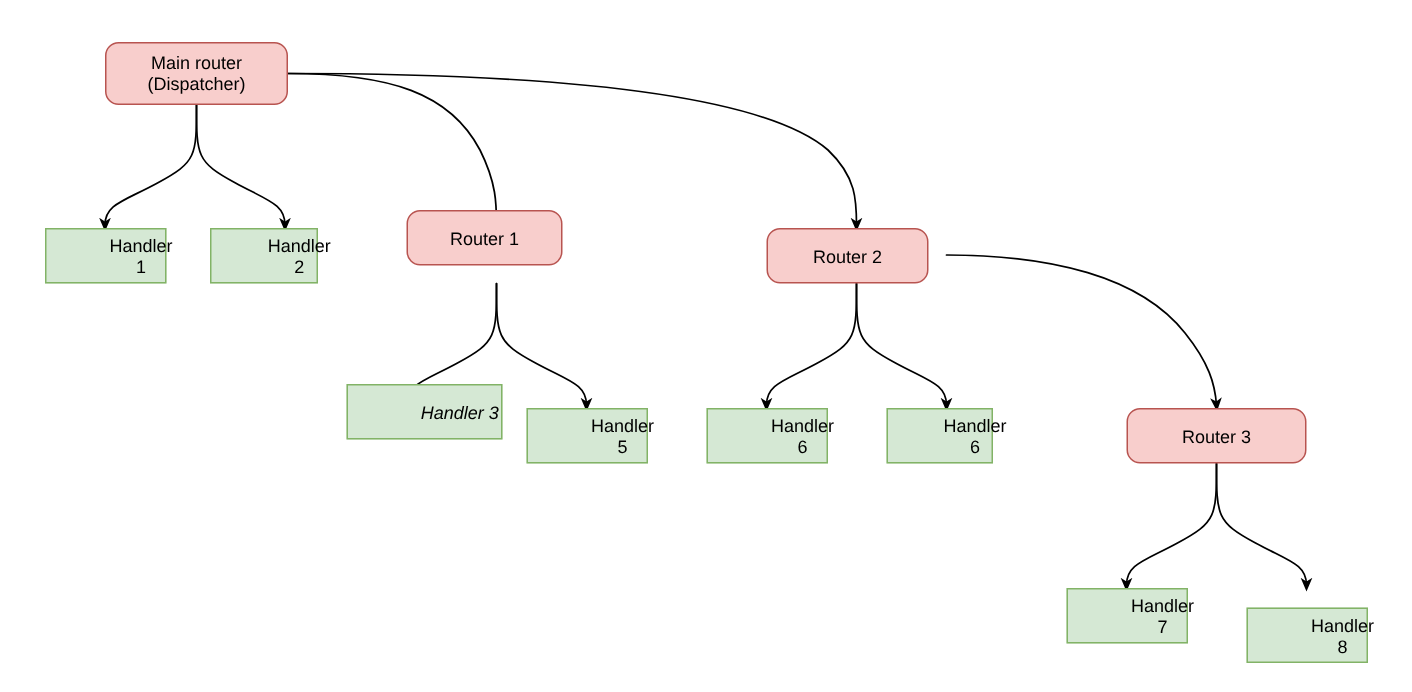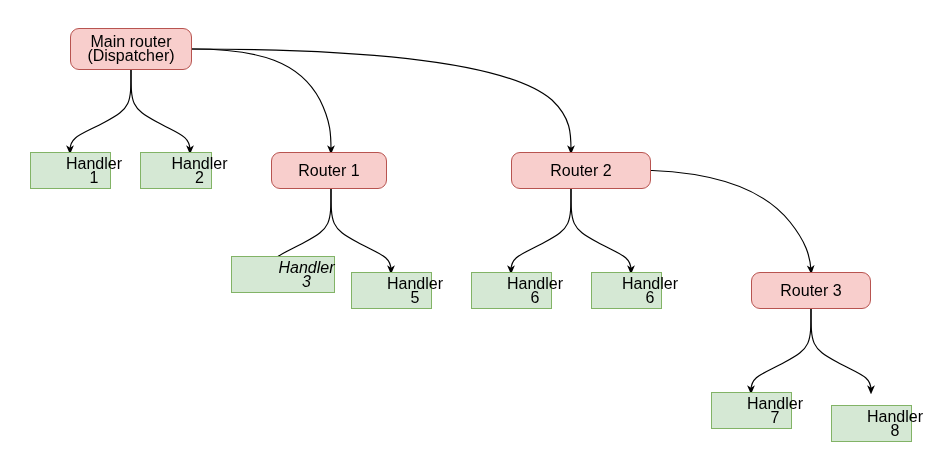--- a/index.html
+++ b/index.html
@@ -24,21 +24,21 @@
     width: 941px;
     height: 461px;
   }
   .node {
     position: absolute;
     box-sizing: border-box;
     display: flex;
     align-items: center;
     justify-content: center;
     text-align: center;
-    font-size: 16px;
+    font-size: 12px;
     line-height: 14px;
     color: #000000;
     z-index: 2;
     white-space: pre-line;
   }
   .node-router {
     background: #f8cecc;
     border: 1px solid #b85450;
     border-radius: 9px;
   }
@@ -77,22 +77,22 @@
         <path d="M 811 309 C 811 344 811 348 785 362 C 763 374 751 376 751 390"></path>
         <path d="M 811 309 C 811 344 811 348 837 362 C 859 374 871 376 871 390"></path>
       </g>
   </svg>
 
   <div id="node-group">
       <div class="node node-router" style="left: 70px; top: 28px; width: 122px; height: 42px;"><span class="node-label">Main router
 (Dispatcher)</span></div>
       <div class="node node-handler" style="left: 30px; top: 152px; width: 81px; height: 37px;"><span class="node-label">Handler 1</span></div>
       <div class="node node-handler" style="left: 140px; top: 152px; width: 72px; height: 37px;"><span class="node-label">Handler 2</span></div>
-      <div class="node node-router" style="left: 271px; top: 152px; width: 116px; height: 37px;"><span class="node-label">Router 1</span></div>
-      <div class="node node-router" style="left: 511px; top: 152px; width: 140px; height: 37px;"><span class="node-label">Router 2</span></div>
+      <div class="node node-router" style="left: 271px; top: 140px; width: 104px; height: 37px;"><span class="node-label">Router 1</span></div>
+      <div class="node node-router" style="left: 511px; top: 152px; width: 108px; height: 37px;"><span class="node-label">Router 2</span></div>
       <div class="node node-handler" style="left: 231px; top: 256px; width: 104px; height: 37px; font-style: italic;"><span class="node-label">Handler 3</span></div>
       <div class="node node-handler" style="left: 351px; top: 272px; width: 81px; height: 37px;"><span class="node-label">Handler 5</span></div>
       <div class="node node-handler" style="left: 471px; top: 272px; width: 81px; height: 37px;"><span class="node-label">Handler 6</span></div>
       <div class="node node-handler" style="left: 591px; top: 272px; width: 71px; height: 37px; align-items: center;"><span class="node-label">Handler 6</span></div>
       <div class="node node-router" style="left: 751px; top: 272px; width: 120px; height: 37px;"><span class="node-label">Router 3</span></div>
       <div class="node node-handler" style="left: 711px; top: 392px; width: 81px; height: 37px;"><span class="node-label">Handler 7</span></div>
       <div class="node node-handler" style="left: 831px; top: 392px; width: 81px; height: 37px; margin-top: 13px;"><span class="node-label">Handler 8</span></div>
     </div>
 
 </div>

